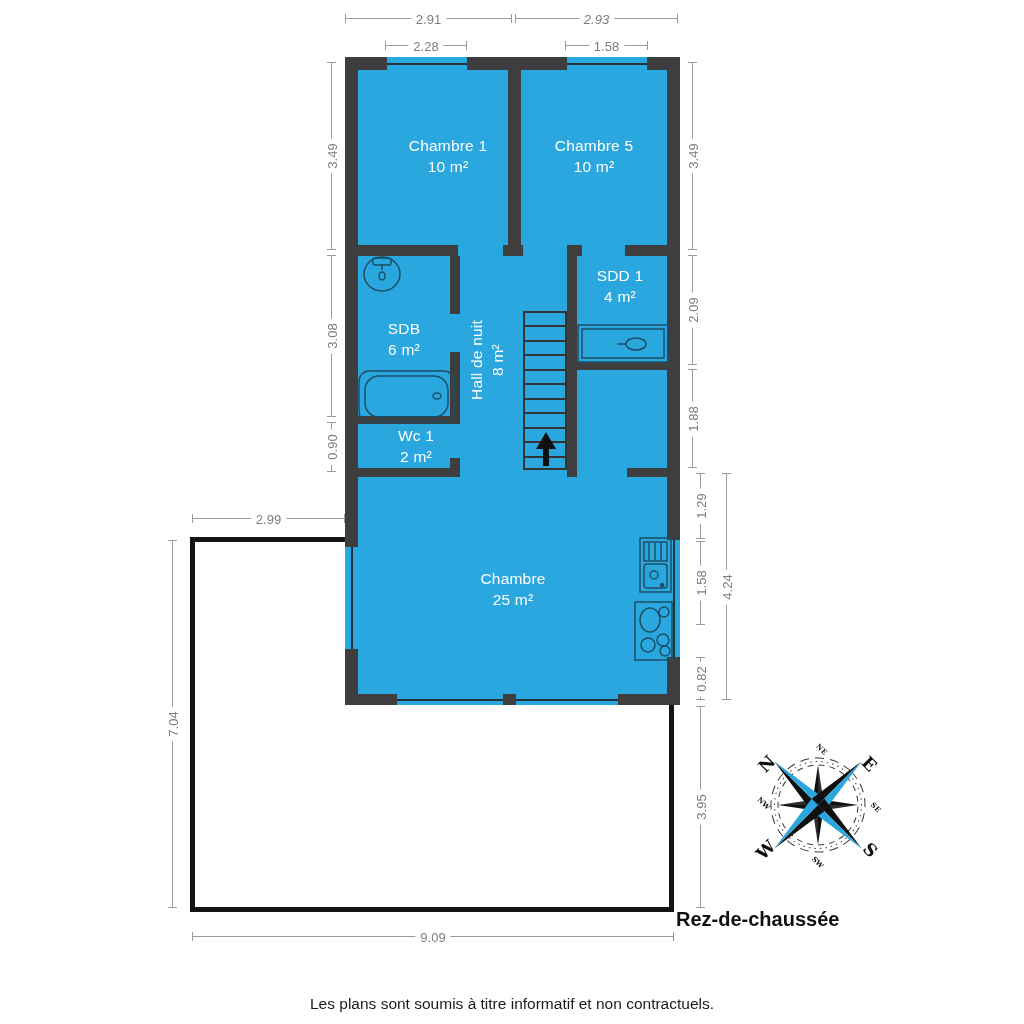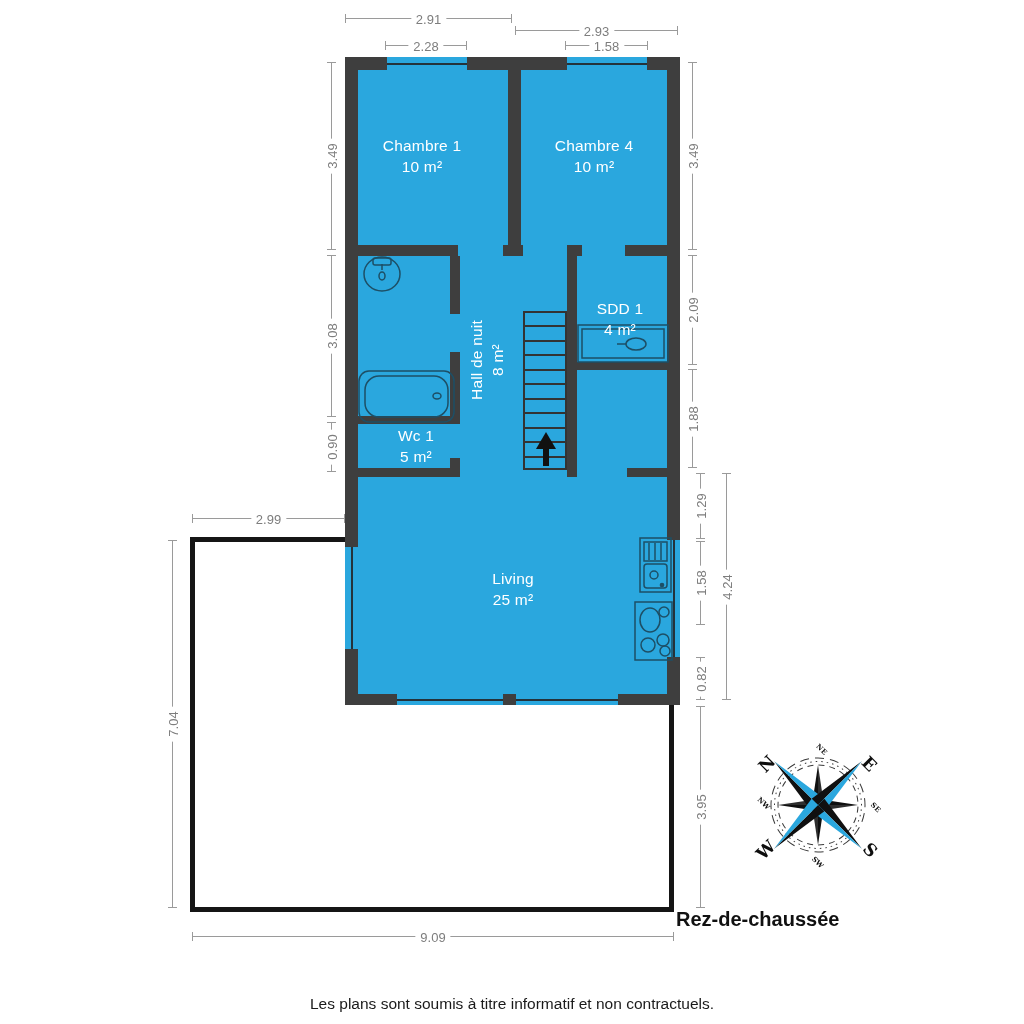--- a/index.html
+++ b/index.html
@@ -129,49 +129,53 @@
     <g>
       <rect x="635" y="602" width="37" height="58"></rect>
       <ellipse cx="650" cy="620" rx="10" ry="12"></ellipse>
       <circle cx="664" cy="612" r="5"></circle>
       <circle cx="648" cy="645" r="7"></circle>
       <circle cx="663" cy="640" r="6"></circle>
       <circle cx="665" cy="651" r="5"></circle>
     </g>
   </svg>
 
-  <div class="rlabel" style="left:352px;top:135px;width:140px;text-align:center;">
+  <div class="rlabel" style="left:378px;top:135px;width:140px;text-align:center;">
     <span>Chambre 1</span>
     <span>10 m²</span>
   </div>
   <div class="rlabel" style="left:524px;top:135px;width:140px;">
-    <span>Chambre 4</span>
+    <span>Chambre 5</span>
     <span>10 m²</span>
+  </div>
+  <div class="rlabel" style="left:354px;top:318px;width:100px;">
+    <span>SDB</span>
+    <span>6 m²</span>
   </div>
   <div class="rlabel" id="room-hall" style="left:428px;top:338px;width:120px;height:44px;">
     <span>Hall de nuit</span>
     <span>8 m²</span>
   </div>
-  <div class="rlabel" style="left:560px;top:265px;width:120px;margin-top:33px;">
+  <div class="rlabel" style="left:560px;top:265px;width:120px;">
     <span>SDD 1</span>
     <span>4 m²</span>
   </div>
   <div class="rlabel" style="left:366px;top:425px;width:100px;">
     <span>Wc 1</span>
-    <span>5 m²</span>
+    <span>2 m²</span>
   </div>
   <div class="rlabel" style="left:443px;top:568px;width:140px;">
-    <span>Living</span>
+    <span>Chambre</span>
     <span>25 m²</span>
   </div>
 
   <div class="dim dim-h" style="left:345px;top:18px;width:167px;">
       <span class="lbl">2.91</span>
     </div>
-  <div class="dim dim-h" style="left:515px;top:30px;width:163px;">
+  <div class="dim dim-h" style="left:515px;top:18px;width:163px;font-style:italic;">
       <span class="lbl">2.93</span>
     </div>
   <div class="dim dim-h" style="left:385px;top:45px;width:82px;">
       <span class="lbl">2.28</span>
     </div>
   <div class="dim dim-h" style="left:565px;top:45px;width:83px;">
       <span class="lbl">1.58</span>
     </div>
 
   <div class="dim dim-v" style="left:331px;top:62px;height:188px;">

